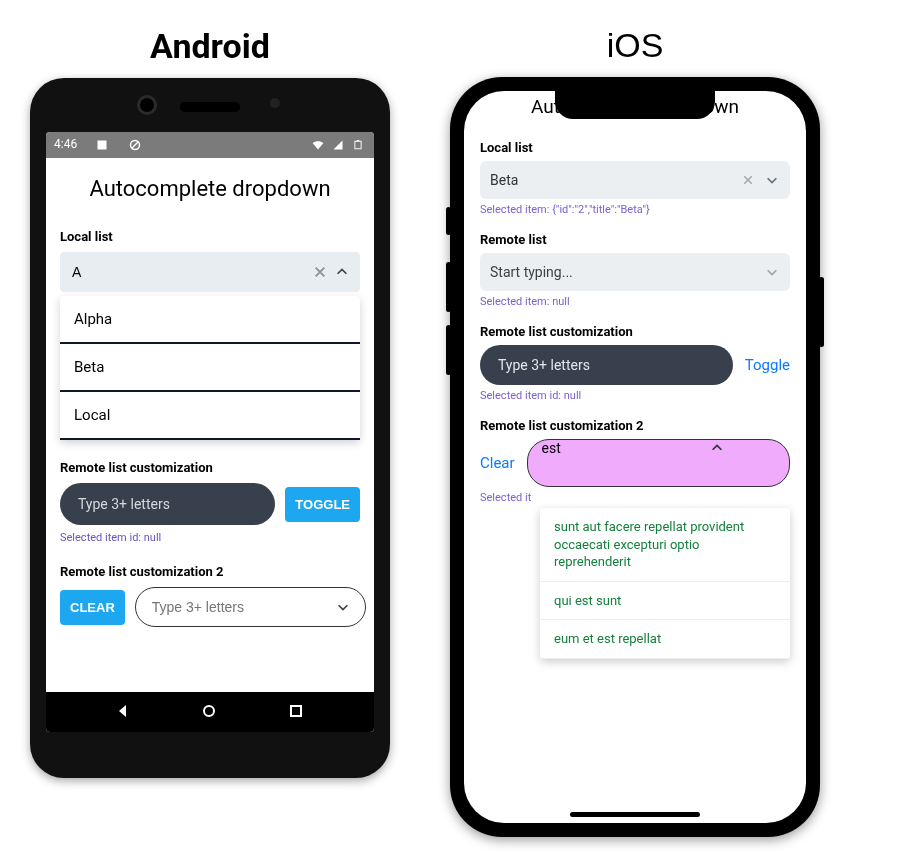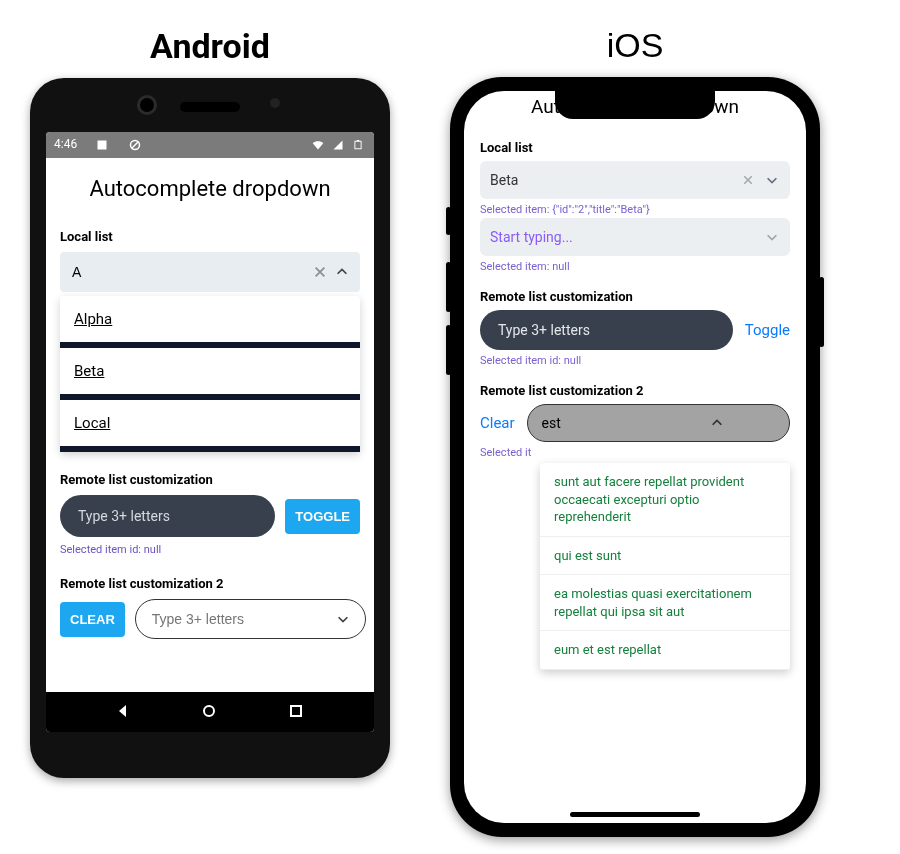--- a/index.html
+++ b/index.html
@@ -53,21 +53,21 @@
     background:#e8edf1; border-radius:4px; height:40px;
     display:flex; align-items:center; padding:0 10px; gap:6px;
     font-size:14px;
   }
   .input-box input { border:0; background:transparent; flex:1; font-size:14px; outline:none; }
   .ic { width:16px; height:16px; display:inline-flex; align-items:center; justify-content:center; color:#8a8f95; }
   .dropdown {
     margin-top:4px; background:#fff; border-radius:4px;
     box-shadow: 0 3px 8px rgba(0,0,0,.18);
   }
-  .dropdown .opt { padding:14px 14px; font-size:15px; border-bottom:6px solid #0f172a;text-decoration:underline; }
+  .dropdown .opt { padding:14px 14px; font-size:15px; border-bottom:2px solid #0f172a; }
   .pill-row { display:flex; gap:10px; align-items:center; }
   .pill-dark {
     flex:1; background:#37404c; color:#fff; border-radius:24px; height:42px;
     display:flex; align-items:center; padding:0 18px; font-size:14px;
   }
   .btn-blue {
     background:#1da7f0; color:#fff; border:0; font-weight:600; font-size:13px;
     padding:10px 10px; border-radius:4px;
   }
   .hint { font-size:11px; color:#6c52c2; margin-top:6px; }
@@ -106,27 +106,27 @@
   .ios-status .sr { margin-left:auto; display:flex; gap:6px; align-items:center;}
   .ios-body { flex:1; overflow:auto; }
   .ios-title { text-align:center; font-size:19px; padding:4px 8px 6px; }
   .ios-section { padding: 2px 16px 0; }
   .ios-section h3 { font-size:13px; font-weight:700; margin:14px 0 6px; }
   .ios-input-box {
     background:#eceff2; border-radius:6px; height:38px;
     display:flex; align-items:center; padding:0 10px; gap:8px;
   }
   .ios-input-box span.val { flex:1; font-size:14px; color:#333; }
-  .ios-input-box span.ph { flex:1; font-size:14px; color:#8b5cf6; }
+  .ios-input-box span.ph { flex:1; font-size:14px; color:#404040; }
   .ios-hint { font-size:11px; color:#7b61cf; margin-top:4px; }
   .ios-link { color:#0a7bff; font-size:15px; }
   .ios-pill-row { display:flex; gap:12px; align-items:center;}
   .ios-oval {
-    flex:1; border:1px solid #333; border-radius:22px; height:38px;
-    display:flex; align-items:center; padding:0 14px; background:#a3a3a3;
+    flex:1; border:1px solid #333; border-radius:22px; height:48px;
+    display:flex; padding:0 14px; background:#f0abfc;
   }
   .ios-oval span { flex:1; font-size:14px; }
   .ios-dd {
     margin: 4px 0 0 60px; background:#fff; border-radius:4px;
     box-shadow: 0 3px 10px rgba(0,0,0,.2);
   }
   .ios-dd .opt { padding:10px 14px; font-size:13px; color:#15803d; border-bottom:1px solid #eee; line-height:1.35;}
   .ios-home { position:absolute; bottom:6px; left:50%; transform:translateX(-50%); width:130px; height:5px; background:#000; border-radius:3px;}
   svg { display:block; }
 </style>
@@ -275,20 +275,21 @@
               <span class="ic">
                 <svg viewBox="0 0 16 16" width="14" height="14">
                     <path d="M3 6l5 5 5-5" stroke="#6b7280" stroke-width="2" fill="none"></path>
                   </svg>
               </span>
             </div>
             <div class="ios-hint">Selected item: {"id":"2","title":"Beta"}</div>
           </div>
 
           <div class="ios-section">
+            <h3>Remote list</h3>
             <div class="ios-input-box">
               <span class="ph">Start typing...</span>
               <span class="ic">
                 <svg viewBox="0 0 16 16" width="14" height="14">
                     <path d="M3 6l5 5 5-5" stroke="#a2a6ab" stroke-width="2" fill="none"></path>
                   </svg>
               </span>
             </div>
             <div class="ios-hint">Selected item: null</div>
           </div>
@@ -314,21 +315,20 @@
                   <svg viewBox="0 0 16 16" width="14" height="14">
                       <path d="M3 10l5-5 5 5" stroke="#333" stroke-width="2" fill="none"></path>
                     </svg>
                 </span>
               </div>
             </div>
             <div class="ios-hint">Selected it</div>
             <div class="ios-dd">
               <div class="opt">sunt aut facere repellat provident occaecati excepturi optio reprehenderit</div>
               <div class="opt">qui est sunt</div>
-              <div class="opt">ea molestias quasi exercitationem repellat qui ipsa sit aut</div>
               <div class="opt">eum et est repellat</div>
             </div>
           </div>
         </div>
 
         <div class="ios-home"></div>
       </div>
     </div>
   </div>
 </div>

